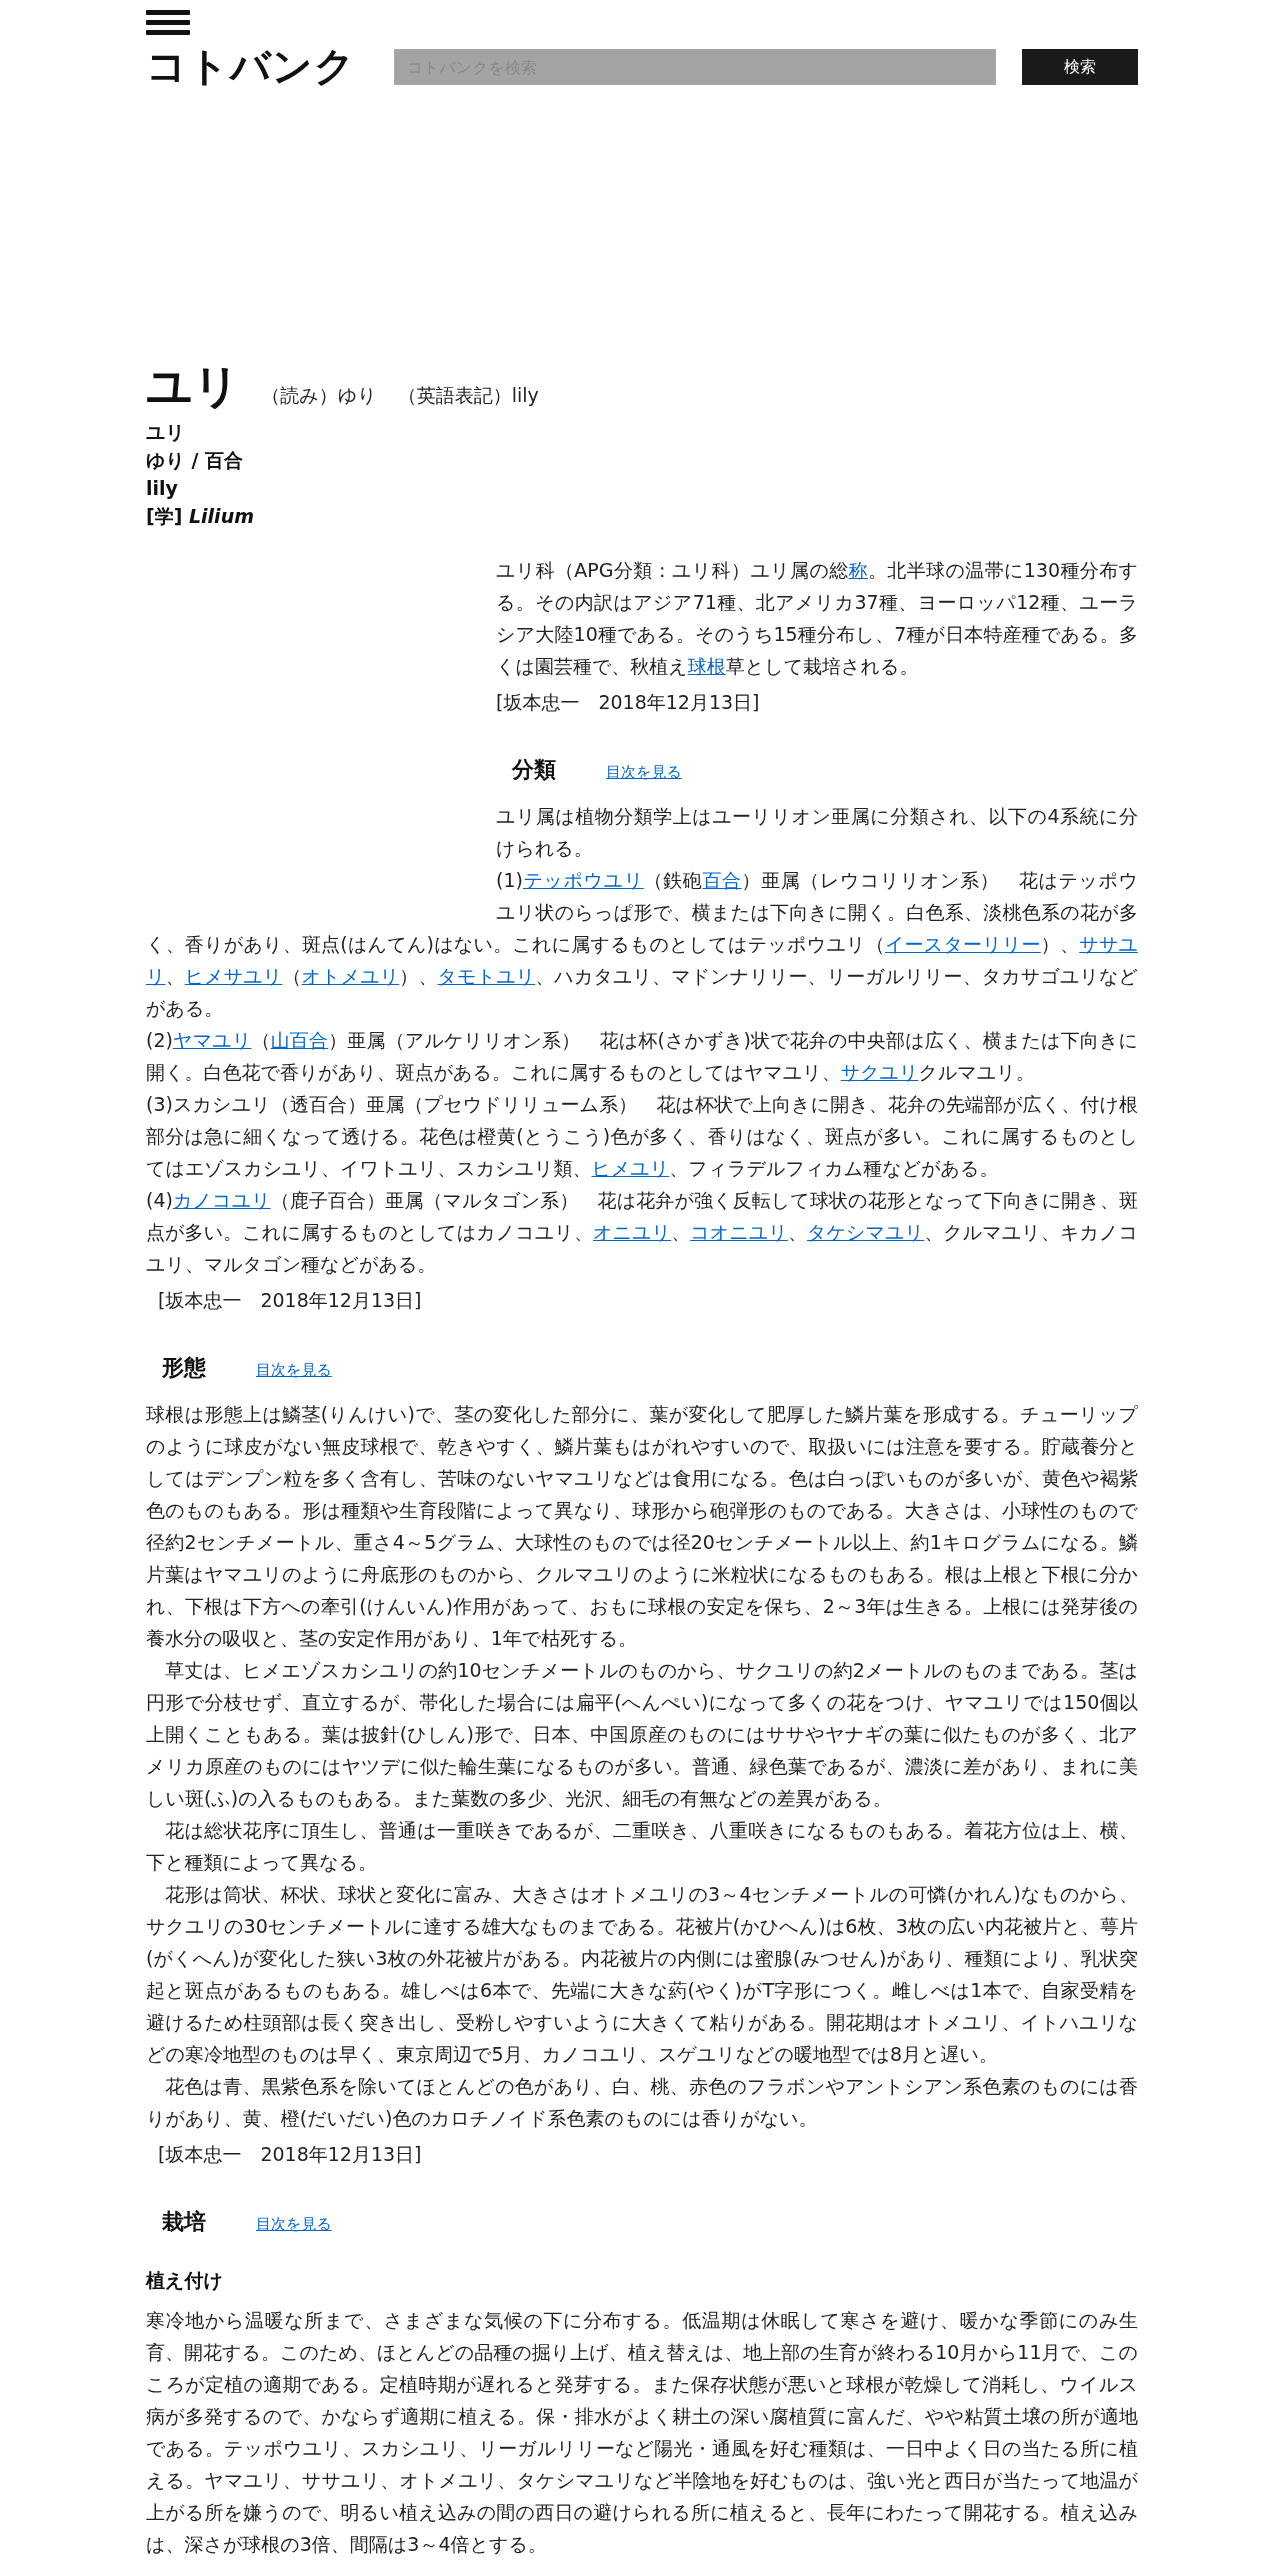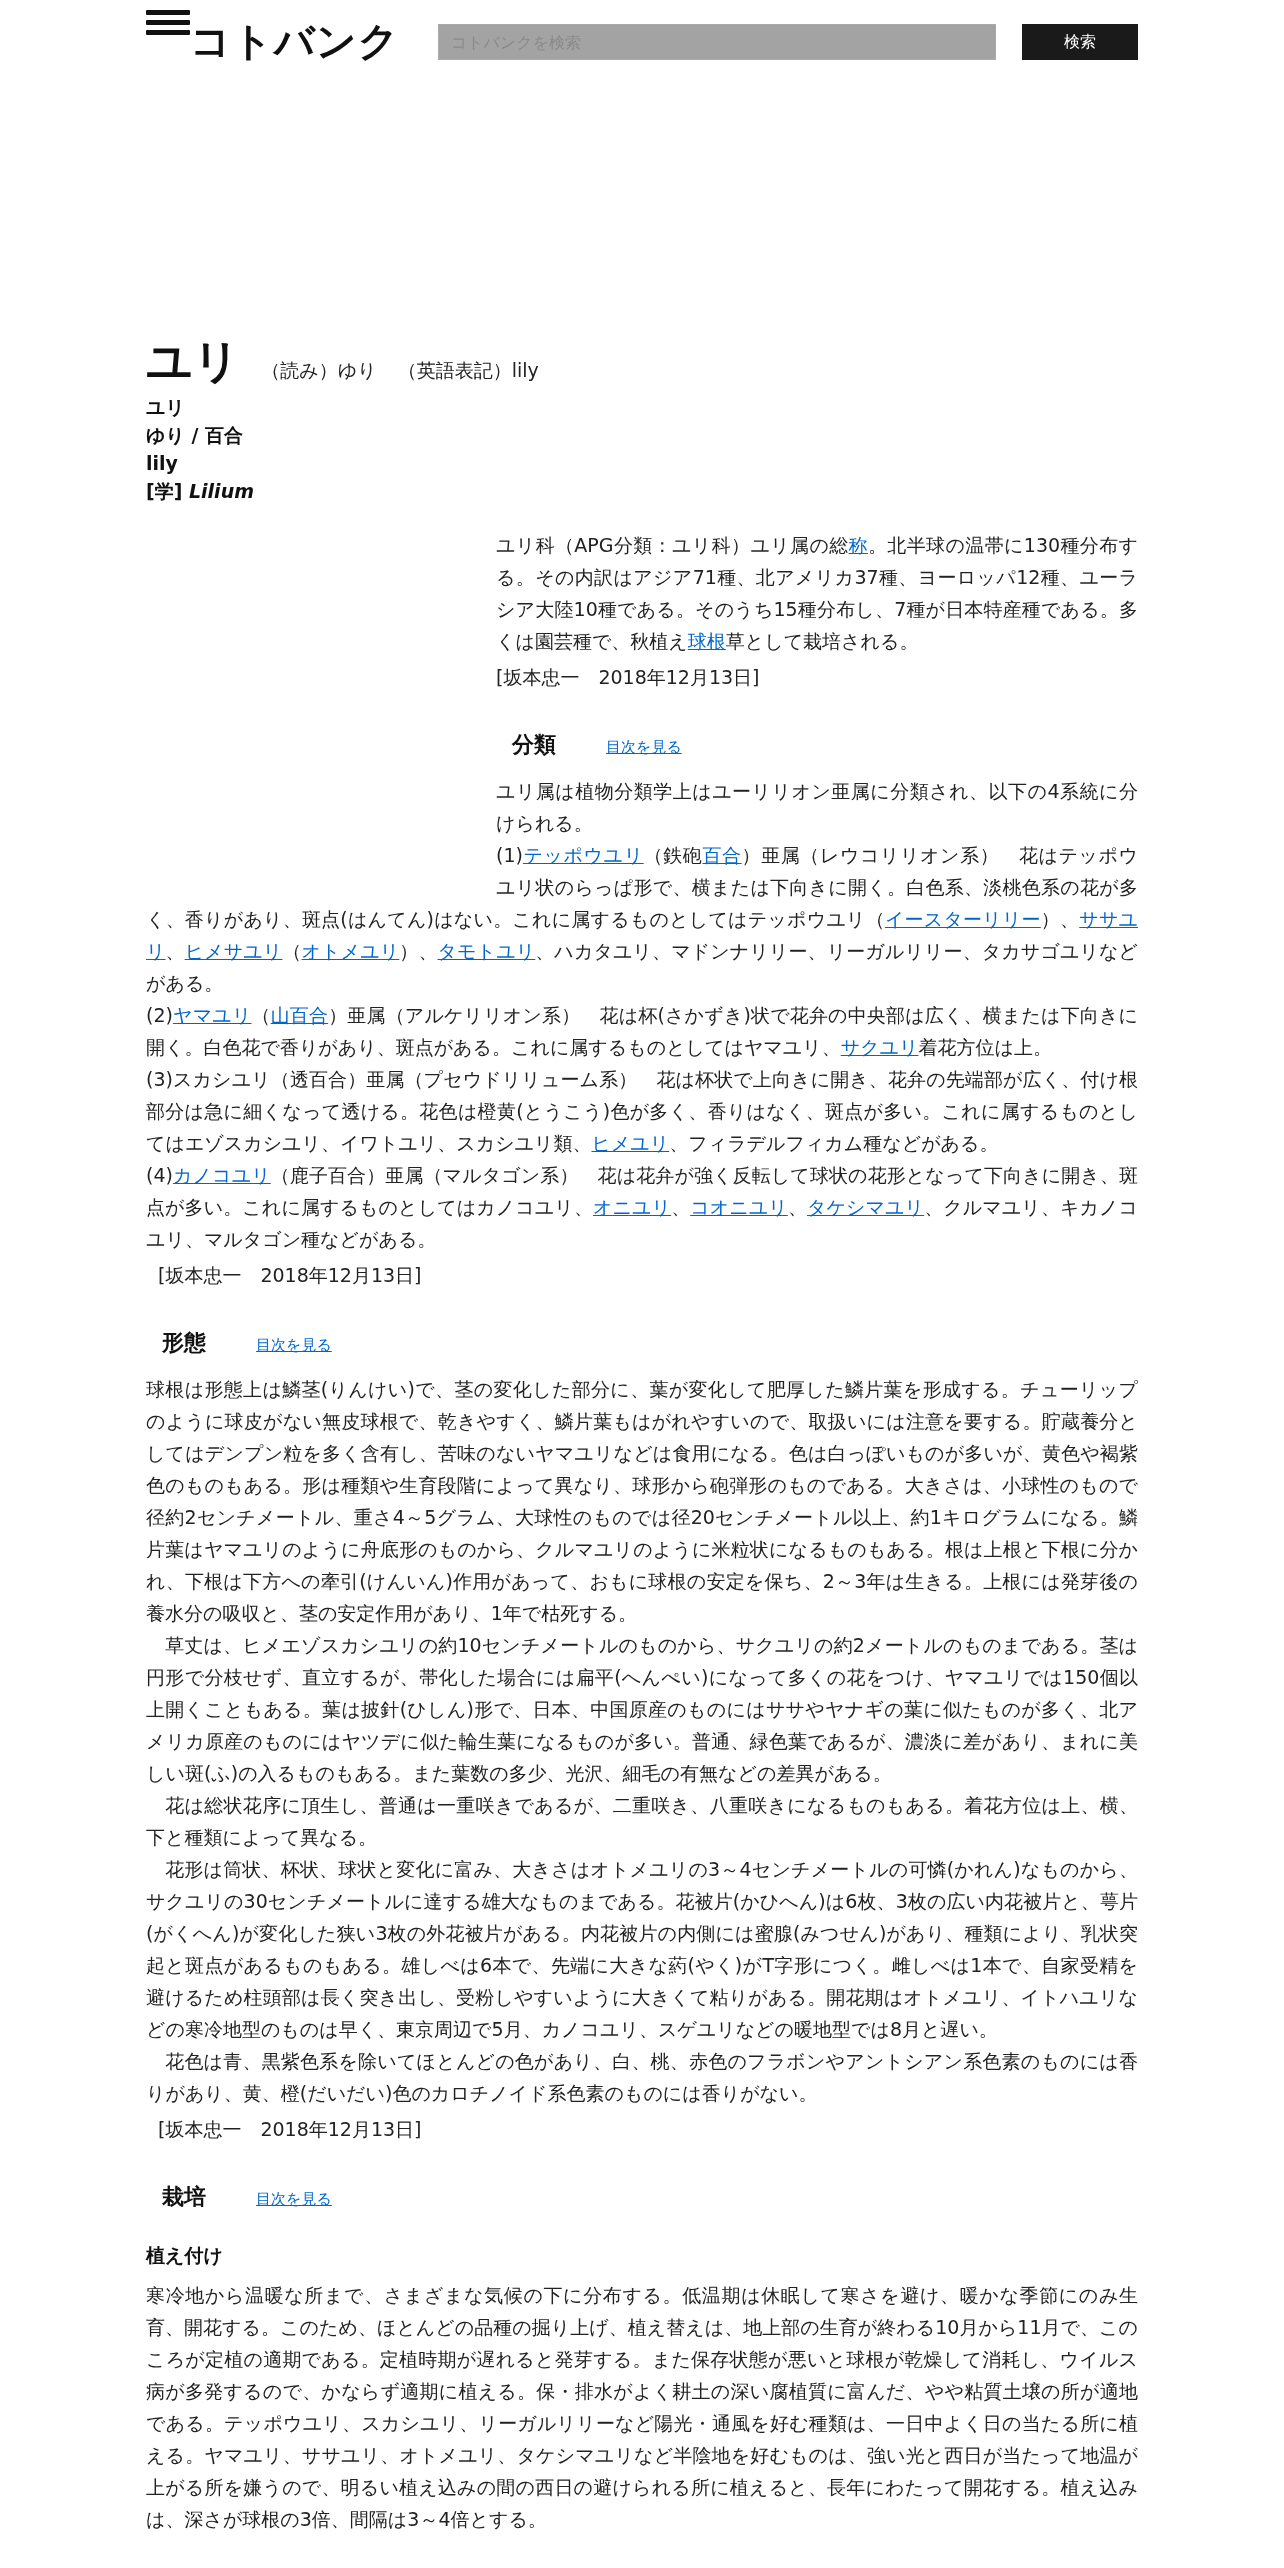--- a/index.html
+++ b/index.html
@@ -6,21 +6,21 @@
   html,body { margin:0; padding:0; }
   body {
     width:1284px; min-height:2568px; background:#ffffff; color:#222;
     font-family:"DejaVu Sans","Liberation Sans",sans-serif;
   }
   .container { width:992px; margin:0 auto; }
 
   
   header { padding-top:10px; }
   .hwrap { display:flex; align-items:flex-end; gap:38px; }
-  .brand { display:flex; flex-direction:row; align-items:flex-start; }
+  .brand { display:flex; flex-direction:column; align-items:flex-start; }
   .hamburger { background:none; border:none; padding:0; cursor:pointer;
     display:flex; flex-direction:column; gap:5px; width:44px; }
   .hamburger span { display:block; height:5px; width:44px; background:#111; border-radius:1px; }
   .logo { font-size:40px; font-weight:800; letter-spacing:1px; color:#111; margin-top:9px; line-height:1.1; cursor:pointer; }
   .searchbar { flex:1; display:flex; gap:26px; align-items:center; margin-bottom:3px; }
   .searchbar input { flex:1; height:36px; border:1px solid #a9a9a9; padding:0 12px; font-size:16px;
     font-family:inherit; color:#222; outline:none; background:#a3a3a3; }
   .searchbar input::placeholder { color:#8a8a8a; }
   .search-btn { width:116px; height:36px; background:#1a1a1a; color:#fff; border:none;
     font-size:16px; font-family:Liberation Mono, monospace; cursor:pointer; }
@@ -97,21 +97,21 @@
 
     <p class="body"><span>ユリ科（APG分類：ユリ科）ユリ属の総</span><a href="#" class="ilink">称</a><span>。北半球の温帯に130種分布する。その内訳はアジア71種、北アメリカ37種、ヨーロッパ12種、ユーラシア大陸10種である。そのうち15種分布し、7種が日本特産種である。多くは園芸種で、秋植え</span><a href="#" class="ilink">球根</a><span>草として栽培される。</span></p>
     <p class="byline">[坂本忠一　2018年12月13日]</p>
 
     <div class="section-head">
       <h3>分類</h3>
       <a href="#" class="toc-link">目次を見る</a>
     </div>
     <p class="body"><span>ユリ属は植物分類学上はユーリリオン亜属に分類され、以下の4系統に分けられる。</span></p>
     <p class="body"><span>(1)</span><a href="#" class="ilink">テッポウユリ</a><span>（鉄砲</span><a href="#" class="ilink">百合</a><span>）亜属（レウコリリオン系）　花はテッポウユリ状のらっぱ形で、横または下向きに開く。白色系、淡桃色系の花が多く、香りがあり、斑点(はんてん)はない。これに属するものとしてはテッポウユリ（</span><a href="#" class="ilink">イースターリリー</a><span>）、</span><a href="#" class="ilink">ササユリ</a><span>、</span><a href="#" class="ilink">ヒメサユリ</a><span>（</span><a href="#" class="ilink">オトメユリ</a><span>）、</span><a href="#" class="ilink">タモトユリ</a><span>、ハカタユリ、マドンナリリー、リーガルリリー、タカサゴユリなどがある。</span></p>
-    <p class="body"><span>(2)</span><a href="#" class="ilink">ヤマユリ</a><span>（</span><a href="#" class="ilink">山百合</a><span>）亜属（アルケリリオン系）　花は杯(さかずき)状で花弁の中央部は広く、横または下向きに開く。白色花で香りがあり、斑点がある。これに属するものとしてはヤマユリ、</span><a href="#" class="ilink">サクユリ</a><span>着花方位は上。</span></p>
+    <p class="body"><span>(2)</span><a href="#" class="ilink">ヤマユリ</a><span>（</span><a href="#" class="ilink">山百合</a><span>）亜属（アルケリリオン系）　花は杯(さかずき)状で花弁の中央部は広く、横または下向きに開く。白色花で香りがあり、斑点がある。これに属するものとしてはヤマユリ、</span><a href="#" class="ilink">サクユリ</a><span>クルマユリ。</span></p>
     <p class="body"><span>(3)スカシユリ（透百合）亜属（プセウドリリューム系）　花は杯状で上向きに開き、花弁の先端部が広く、付け根部分は急に細くなって透ける。花色は橙黄(とうこう)色が多く、香りはなく、斑点が多い。これに属するものとしてはエゾスカシユリ、イワトユリ、スカシユリ類、</span><a href="#" class="ilink">ヒメユリ</a><span>、フィラデルフィカム種などがある。</span></p>
     <p class="body"><span>(4)</span><a href="#" class="ilink">カノコユリ</a><span>（鹿子百合）亜属（マルタゴン系）　花は花弁が強く反転して球状の花形となって下向きに開き、斑点が多い。これに属するものとしてはカノコユリ、</span><a href="#" class="ilink">オニユリ</a><span>、</span><a href="#" class="ilink">コオニユリ</a><span>、</span><a href="#" class="ilink">タケシマユリ</a><span>、クルマユリ、キカノコユリ、マルタゴン種などがある。</span></p>
     <p class="byline">[坂本忠一　2018年12月13日]</p>
 
     <div class="section-head">
       <h3>形態</h3>
       <a href="#" class="toc-link">目次を見る</a>
     </div>
     <p class="body"><span>球根は形態上は鱗茎(りんけい)で、茎の変化した部分に、葉が変化して肥厚した鱗片葉を形成する。チューリップのように球皮がない無皮球根で、乾きやすく、鱗片葉もはがれやすいので、取扱いには注意を要する。貯蔵養分としてはデンプン粒を多く含有し、苦味のないヤマユリなどは食用になる。色は白っぽいものが多いが、黄色や褐紫色のものもある。形は種類や生育段階によって異なり、球形から砲弾形のものである。大きさは、小球性のもので径約2センチメートル、重さ4～5グラム、大球性のものでは径20センチメートル以上、約1キログラムになる。鱗片葉はヤマユリのように舟底形のものから、クルマユリのように米粒状になるものもある。根は上根と下根に分かれ、下根は下方への牽引(けんいん)作用があって、おもに球根の安定を保ち、2～3年は生きる。上根には発芽後の養水分の吸収と、茎の安定作用があり、1年で枯死する。</span></p>
     <p class="body"><span>　草丈は、ヒメエゾスカシユリの約10センチメートルのものから、サクユリの約2メートルのものまである。茎は円形で分枝せず、直立するが、帯化した場合には扁平(へんぺい)になって多くの花をつけ、ヤマユリでは150個以上開くこともある。葉は披針(ひしん)形で、日本、中国原産のものにはササやヤナギの葉に似たものが多く、北アメリカ原産のものにはヤツデに似た輪生葉になるものが多い。普通、緑色葉であるが、濃淡に差があり、まれに美しい斑(ふ)の入るものもある。また葉数の多少、光沢、細毛の有無などの差異がある。</span></p>

